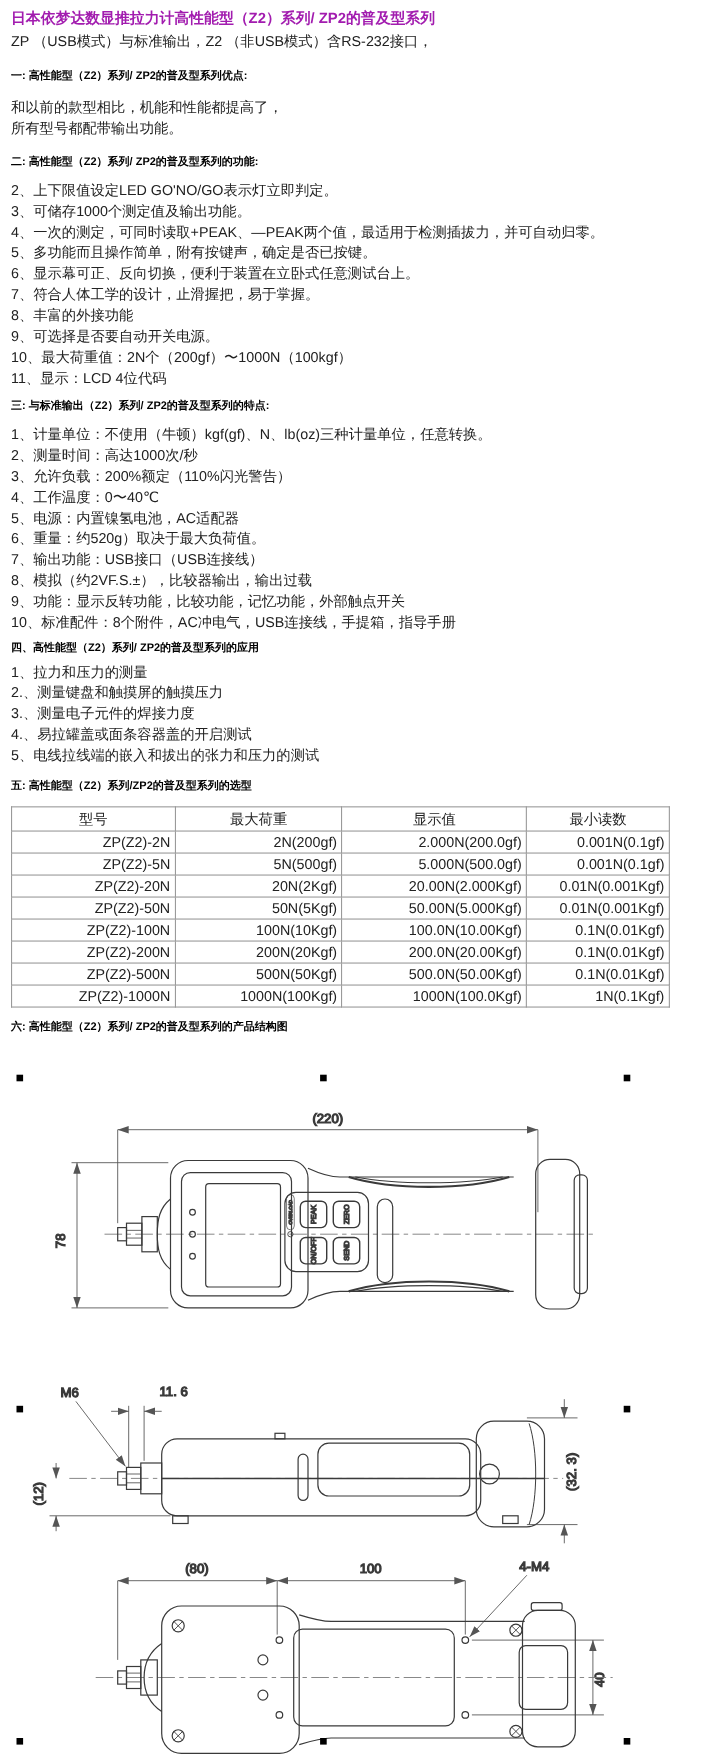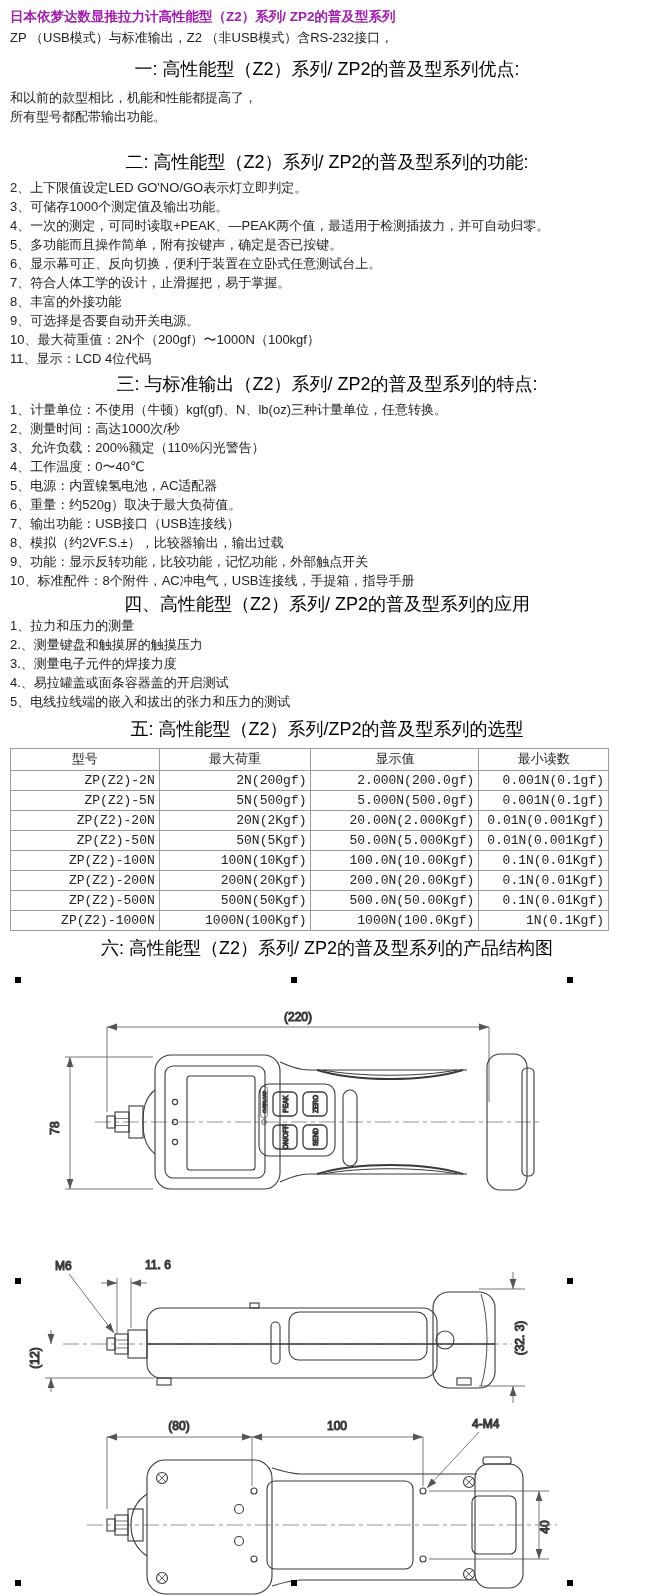--- a/index.html
+++ b/index.html
@@ -4,27 +4,27 @@
 <style>
   html,body{margin:0;padding:0;background:#fff;}
   body{
     width:654px;height:1596px;position:relative;overflow:hidden;
     font-family:"Liberation Sans","DejaVu Sans",sans-serif;
     font-size:13px;color:#222;
   }
   .content{padding:8px 10px 0 10px;}
   .title{font-weight:bold;font-size:13.5px;color:#a21caf;line-height:17px;}
   .subtitle{margin-top:4px;line-height:17px;}
-  .sec-heading{font-weight:normal;font-size:18px;color:#000;line-height:17px;text-align:center;}
-  .mt15{margin-top:15px}.mt13{margin-top:28px}.mt10{margin-top:10px}.mt8{margin-top:8px}.mt7{margin-top:7px}
+  .sec-heading{font-weight:bold;font-size:10px;color:#000;line-height:17px;}
+  .mt15{margin-top:15px}.mt13{margin-top:13px}.mt10{margin-top:10px}.mt8{margin-top:8px}.mt7{margin-top:7px}
   .mt6{margin-top:6px}.mt3{margin-top:3px}
   .list div, .para div{line-height:19px;}
   table.spec{
     border-collapse:collapse;table-layout:fixed;width:599px;
-    margin:10px 0 0 10px;font-size:13px;color:#222;font-family:Liberation Mono, monospace;
+    margin:10px 0 0 10px;font-size:13px;color:#222;
   }
   table.spec th,table.spec td{
     border:1px solid #9a9a9a;line-height:15px;padding:2px 4px;
     overflow:hidden;white-space:nowrap;
   }
   table.spec th{font-weight:normal;text-align:center;padding:3px 4px;}
   table.spec td{text-align:right;padding-left:8px;}
   .c1{width:148px}.c2{width:151px}.c3{width:167px}.c4{width:129px}
   .drawing{
     position:absolute;left:17px;top:980px;width:554px;height:603px;margin-top:22px;

